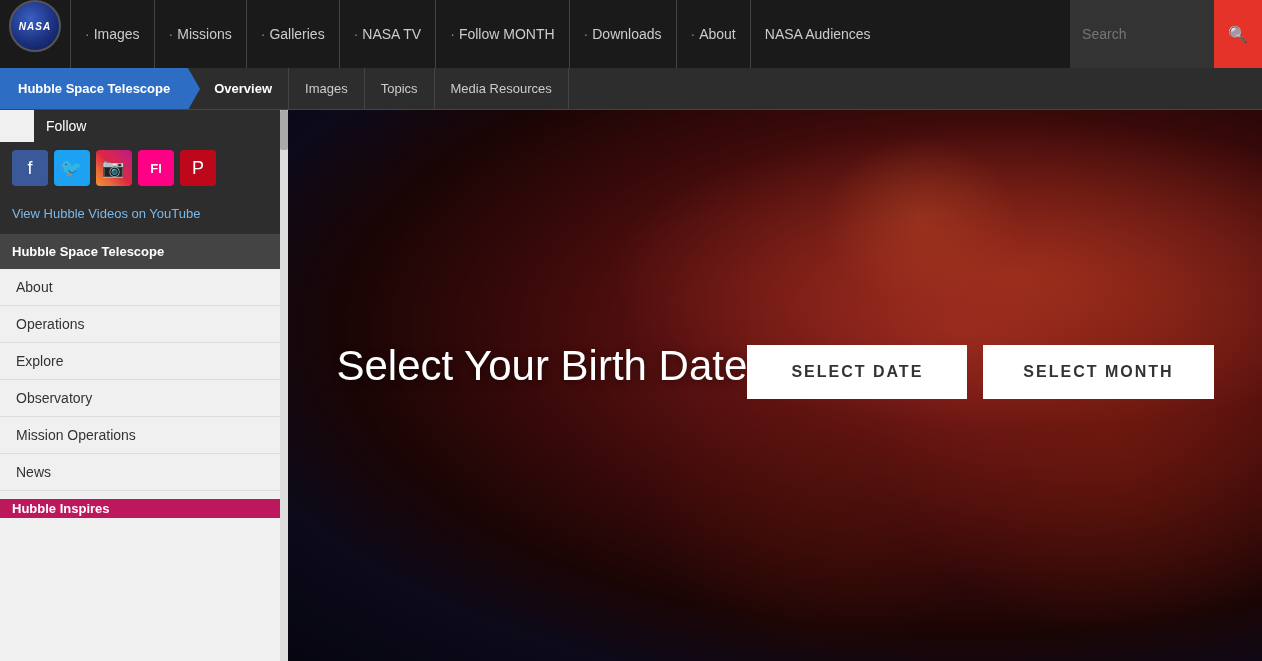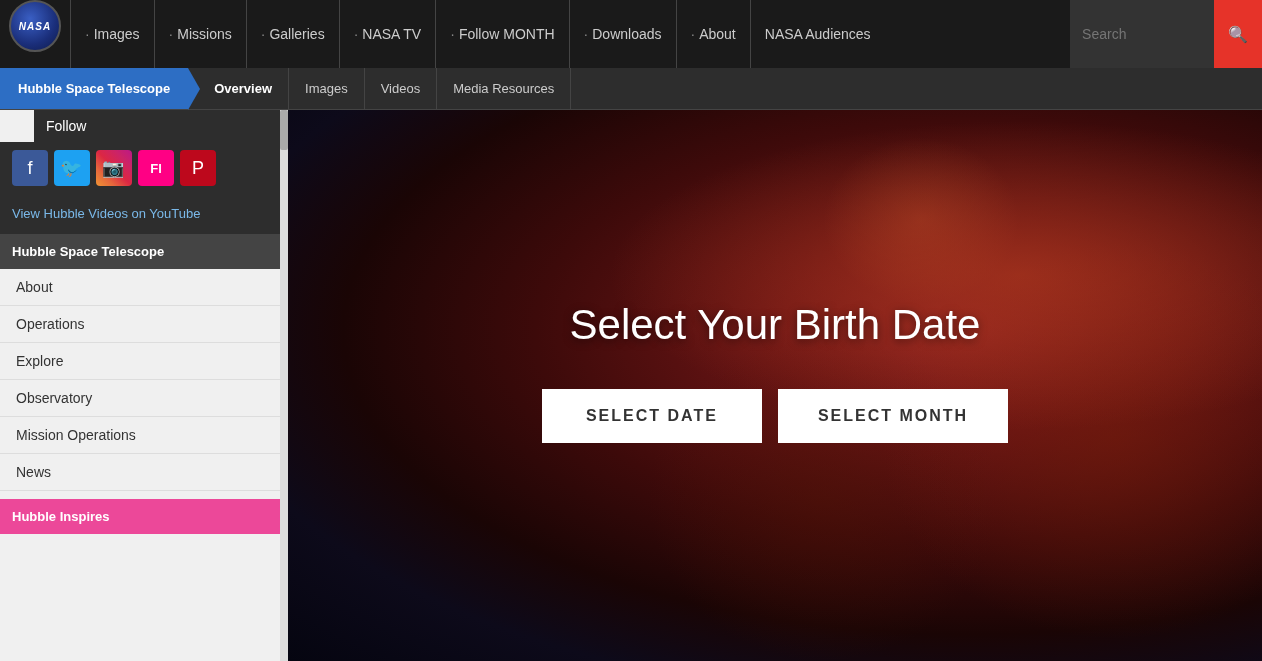--- a/index.html
+++ b/index.html
@@ -221,25 +221,25 @@
       display: block;
       color: #333;
       font-size: 14px;
       padding: 10px 16px;
       border-bottom: 1px solid #ddd;
       cursor: pointer;
       text-decoration: none;
     }
 
     .sidebar-section-title2 {
-      background: #ec4899;
+      background: #be185d;
       color: white;
       font-size: 13px;
       font-weight: bold;
-      padding: 10px 12px;
+      padding: 2px 12px;
       margin-top: 8px;
     }
 
     
     .main-content {
       flex: 1;
       position: relative;
       overflow: hidden;
     }
     .hero-bg {
@@ -255,21 +255,20 @@
       background:
         radial-gradient(ellipse 60% 40% at 75% 30%, rgba(180,60,30,0.6) 0%, transparent 70%),
         radial-gradient(ellipse 40% 60% at 85% 60%, rgba(120,30,10,0.5) 0%, transparent 60%),
         radial-gradient(ellipse 30% 50% at 55% 70%, rgba(80,20,5,0.4) 0%, transparent 60%),
         radial-gradient(ellipse 20% 30% at 65% 20%, rgba(220,100,50,0.3) 0%, transparent 50%);
     }
     .hero-content {
       position: relative;
       z-index: 2;
       display: flex;
-      flex-direction: column;
       align-items: center;
       justify-content: center;
       height: 100%;
       padding: 36px;
     }
     .hero-title {
       color: white;
       font-size: 42px;
       font-weight: 300;
       text-align: center;
@@ -357,21 +356,21 @@
     <span>Hubble Space Telescope</span>
   </div>
   <div class="breadcrumb-tabs">
     <a class="breadcrumb-tab active">
       <span>Overview</span>
     </a>
     <a class="breadcrumb-tab">
       <span>Images</span>
     </a>
     <a class="breadcrumb-tab">
-      <span>Videos</span>
+      <span>Topics</span>
     </a>
     <a class="breadcrumb-tab">
       <span>Media Resources</span>
     </a>
   </div>
 </nav>
 
 <div class="main-layout">
 
   <aside class="sidebar">

